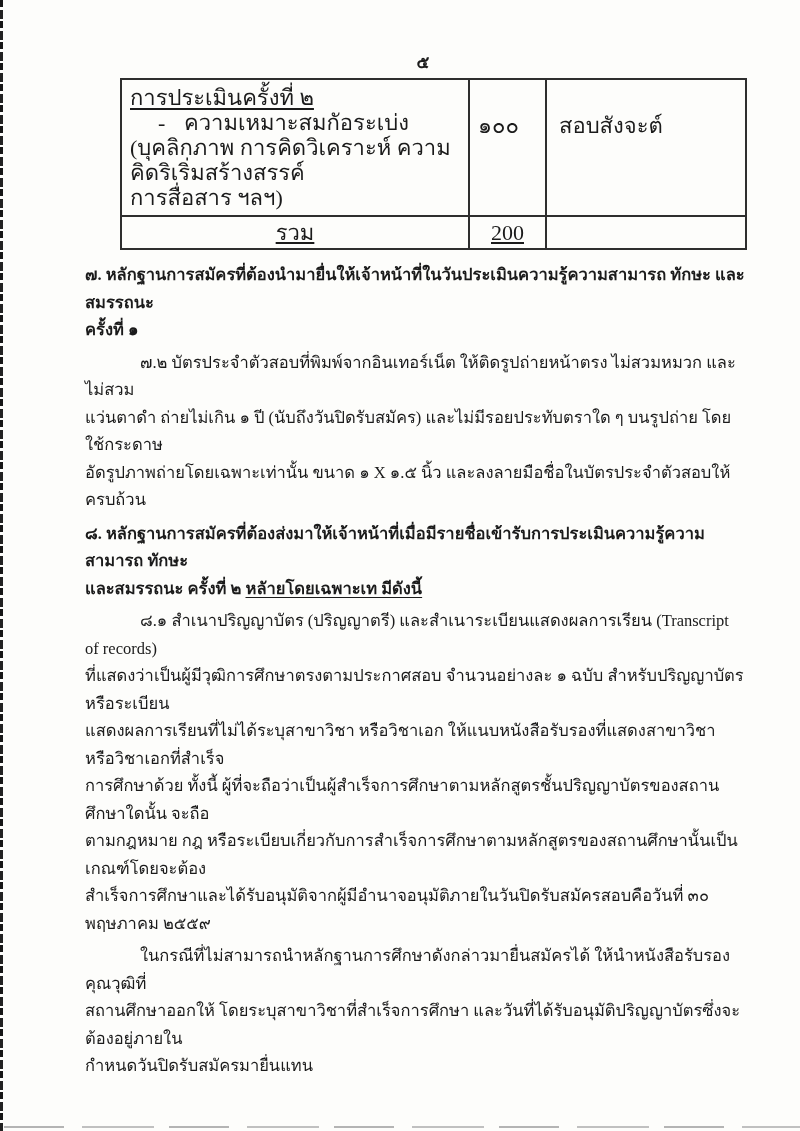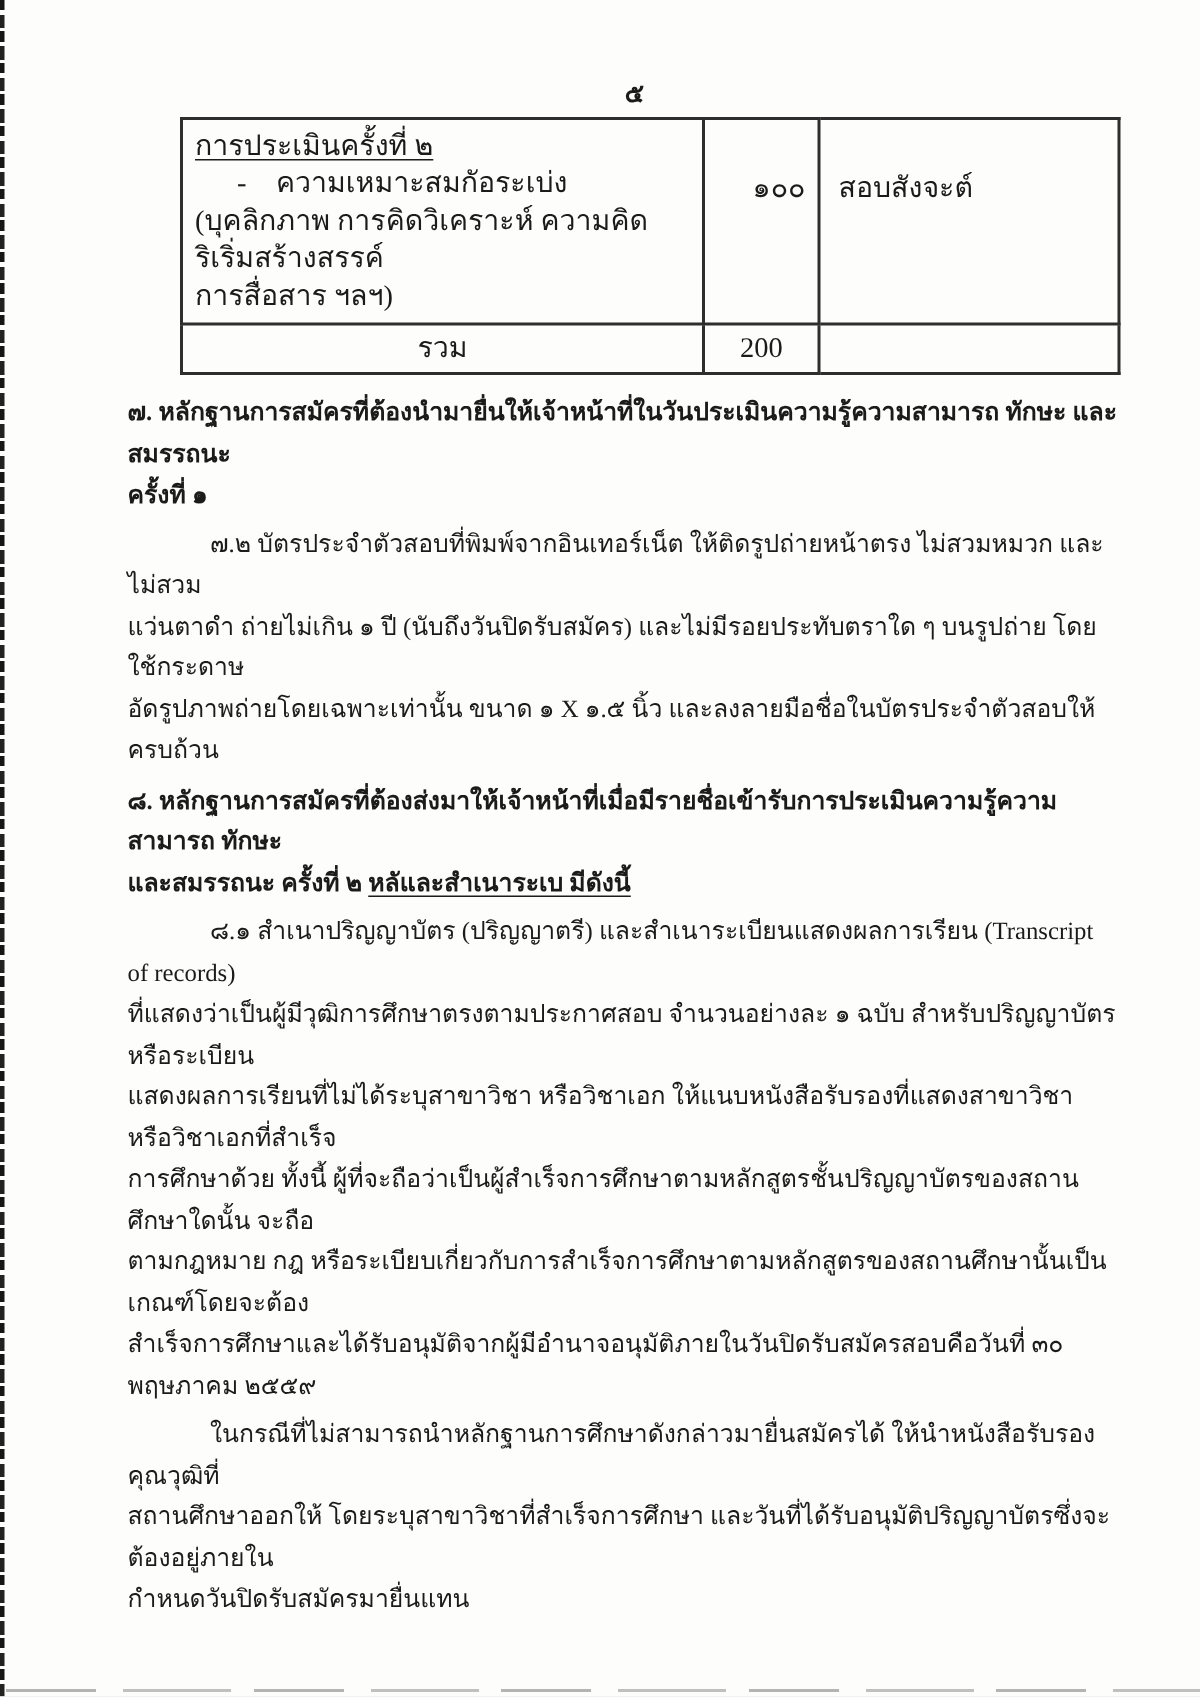--- a/index.html
+++ b/index.html
@@ -40,34 +40,34 @@
   
   table.eval {
     border-collapse: collapse;
     table-layout: fixed;
     width: 625px;
     margin: 0 0 11px 35px;
   }
   table.eval td {
     border: 2px solid #2e2e2e;
     vertical-align: top;
-    font-size: 19px;
+    font-size: 22px;
     line-height: 25px;
     padding: 5px 8px;
   }
   tr.row-main td { height: 96px; }
   tr.row-total td { height: 22px; }
   .t-title { text-decoration: underline; text-underline-offset: 3px; }
   .t-bullet { padding-left: 28px; }
   .t-bullet .dash { display: inline-block; width: 26px; }
   .t-note { white-space: pre-line; }
-  .cell-score { text-align: right; }
+  .cell-score { text-align: left; }
   .pad-top { padding-top: 33px !important; }
   .cell-method { padding-left: 12px !important; }
-  .cell-total { text-align: center; vertical-align: middle !important; padding: 3px !important; }
+  .cell-total { text-align: center; vertical-align: middle !important; padding: 3px !important; text-decoration: underline; }
   
   .para {
     white-space: pre-line;
     font-size: 16.5px;
     line-height: 27.5px;
     margin: 0 0 5px 0;
   }
   .head { font-weight: bold; margin-top: 6px; }
   .indent-lg { text-indent: 80px; }
   .indent-md { text-indent: 55px; }
@@ -118,21 +118,21 @@
     </table>
 
 
     <p class="para head">๗. หลักฐานการสมัครที่ต้องนำมายื่นให้เจ้าหน้าที่ในวันประเมินความรู้ความสามารถ ทักษะ และสมรรถนะ
 ครั้งที่ ๑</p>
     <p class="para indent-md">๗.๒ บัตรประจำตัวสอบที่พิมพ์จากอินเทอร์เน็ต ให้ติดรูปถ่ายหน้าตรง ไม่สวมหมวก และไม่สวม
 แว่นตาดำ ถ่ายไม่เกิน ๑ ปี (นับถึงวันปิดรับสมัคร) และไม่มีรอยประทับตราใด ๆ บนรูปถ่าย โดยใช้กระดาษ
 อัดรูปภาพถ่ายโดยเฉพาะเท่านั้น ขนาด ๑ X ๑.๕ นิ้ว และลงลายมือชื่อในบัตรประจำตัวสอบให้ครบถ้วน</p>
 
     <p class="para head"><span>๘. หลักฐานการสมัครที่ต้องส่งมาให้เจ้าหน้าที่เมื่อมีรายชื่อเข้ารับการประเมินความรู้ความสามารถ ทักษะ
-และสมรรถนะ ครั้งที่ ๒ </span><span class="u">หลัและสำเนาระเบ มีดังนี้</span></p>
+และสมรรถนะ ครั้งที่ ๒ </span><span class="u">หลัายโดยเฉพาะเท มีดังนี้</span></p>
     <p class="para indent-md">๘.๑ สำเนาปริญญาบัตร (ปริญญาตรี) และสำเนาระเบียนแสดงผลการเรียน (Transcript of records)
 ที่แสดงว่าเป็นผู้มีวุฒิการศึกษาตรงตามประกาศสอบ จำนวนอย่างละ ๑ ฉบับ สำหรับปริญญาบัตรหรือระเบียน
 แสดงผลการเรียนที่ไม่ได้ระบุสาขาวิชา หรือวิชาเอก ให้แนบหนังสือรับรองที่แสดงสาขาวิชาหรือวิชาเอกที่สำเร็จ
 การศึกษาด้วย ทั้งนี้ ผู้ที่จะถือว่าเป็นผู้สำเร็จการศึกษาตามหลักสูตรชั้นปริญญาบัตรของสถานศึกษาใดนั้น จะถือ
 ตามกฎหมาย กฎ หรือระเบียบเกี่ยวกับการสำเร็จการศึกษาตามหลักสูตรของสถานศึกษานั้นเป็นเกณฑ์โดยจะต้อง
 สำเร็จการศึกษาและได้รับอนุมัติจากผู้มีอำนาจอนุมัติภายในวันปิดรับสมัครสอบคือวันที่ ๓๐ พฤษภาคม ๒๕๕๙</p>
     <p class="para indent-md">ในกรณีที่ไม่สามารถนำหลักฐานการศึกษาดังกล่าวมายื่นสมัครได้ ให้นำหนังสือรับรองคุณวุฒิที่
 สถานศึกษาออกให้ โดยระบุสาขาวิชาที่สำเร็จการศึกษา และวันที่ได้รับอนุมัติปริญญาบัตรซึ่งจะต้องอยู่ภายใน
 กำหนดวันปิดรับสมัครมายื่นแทน</p>
 

